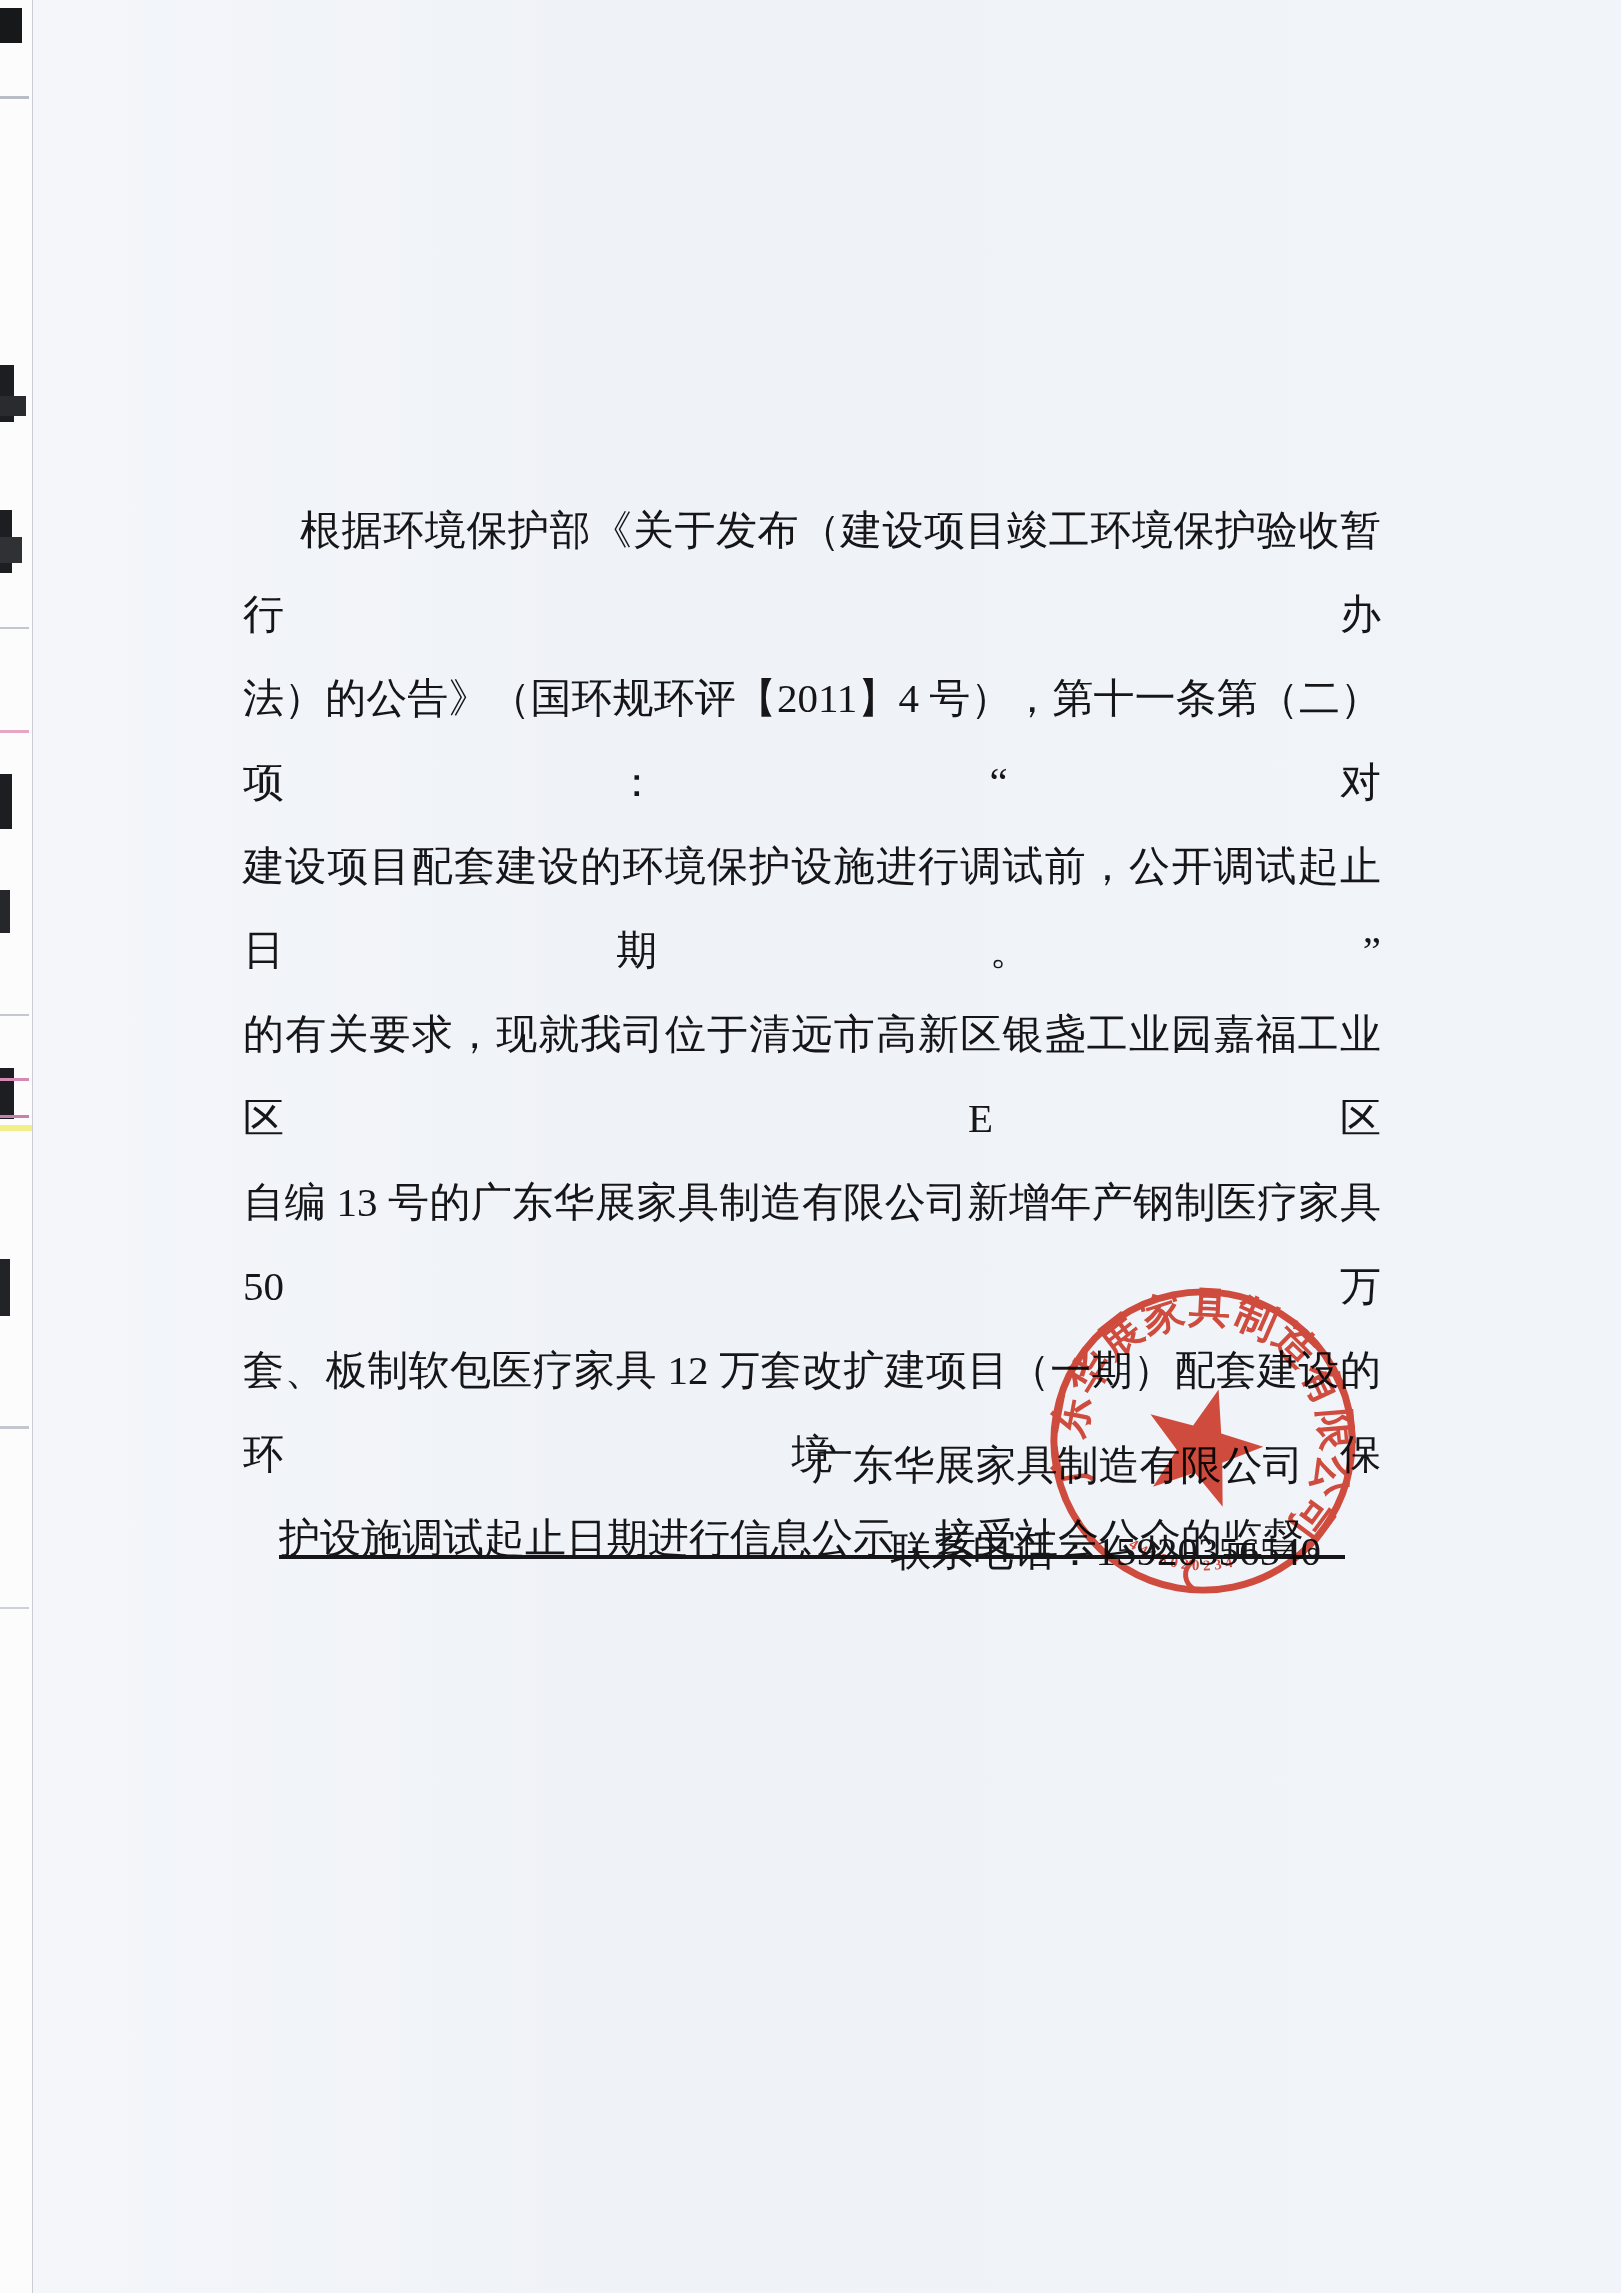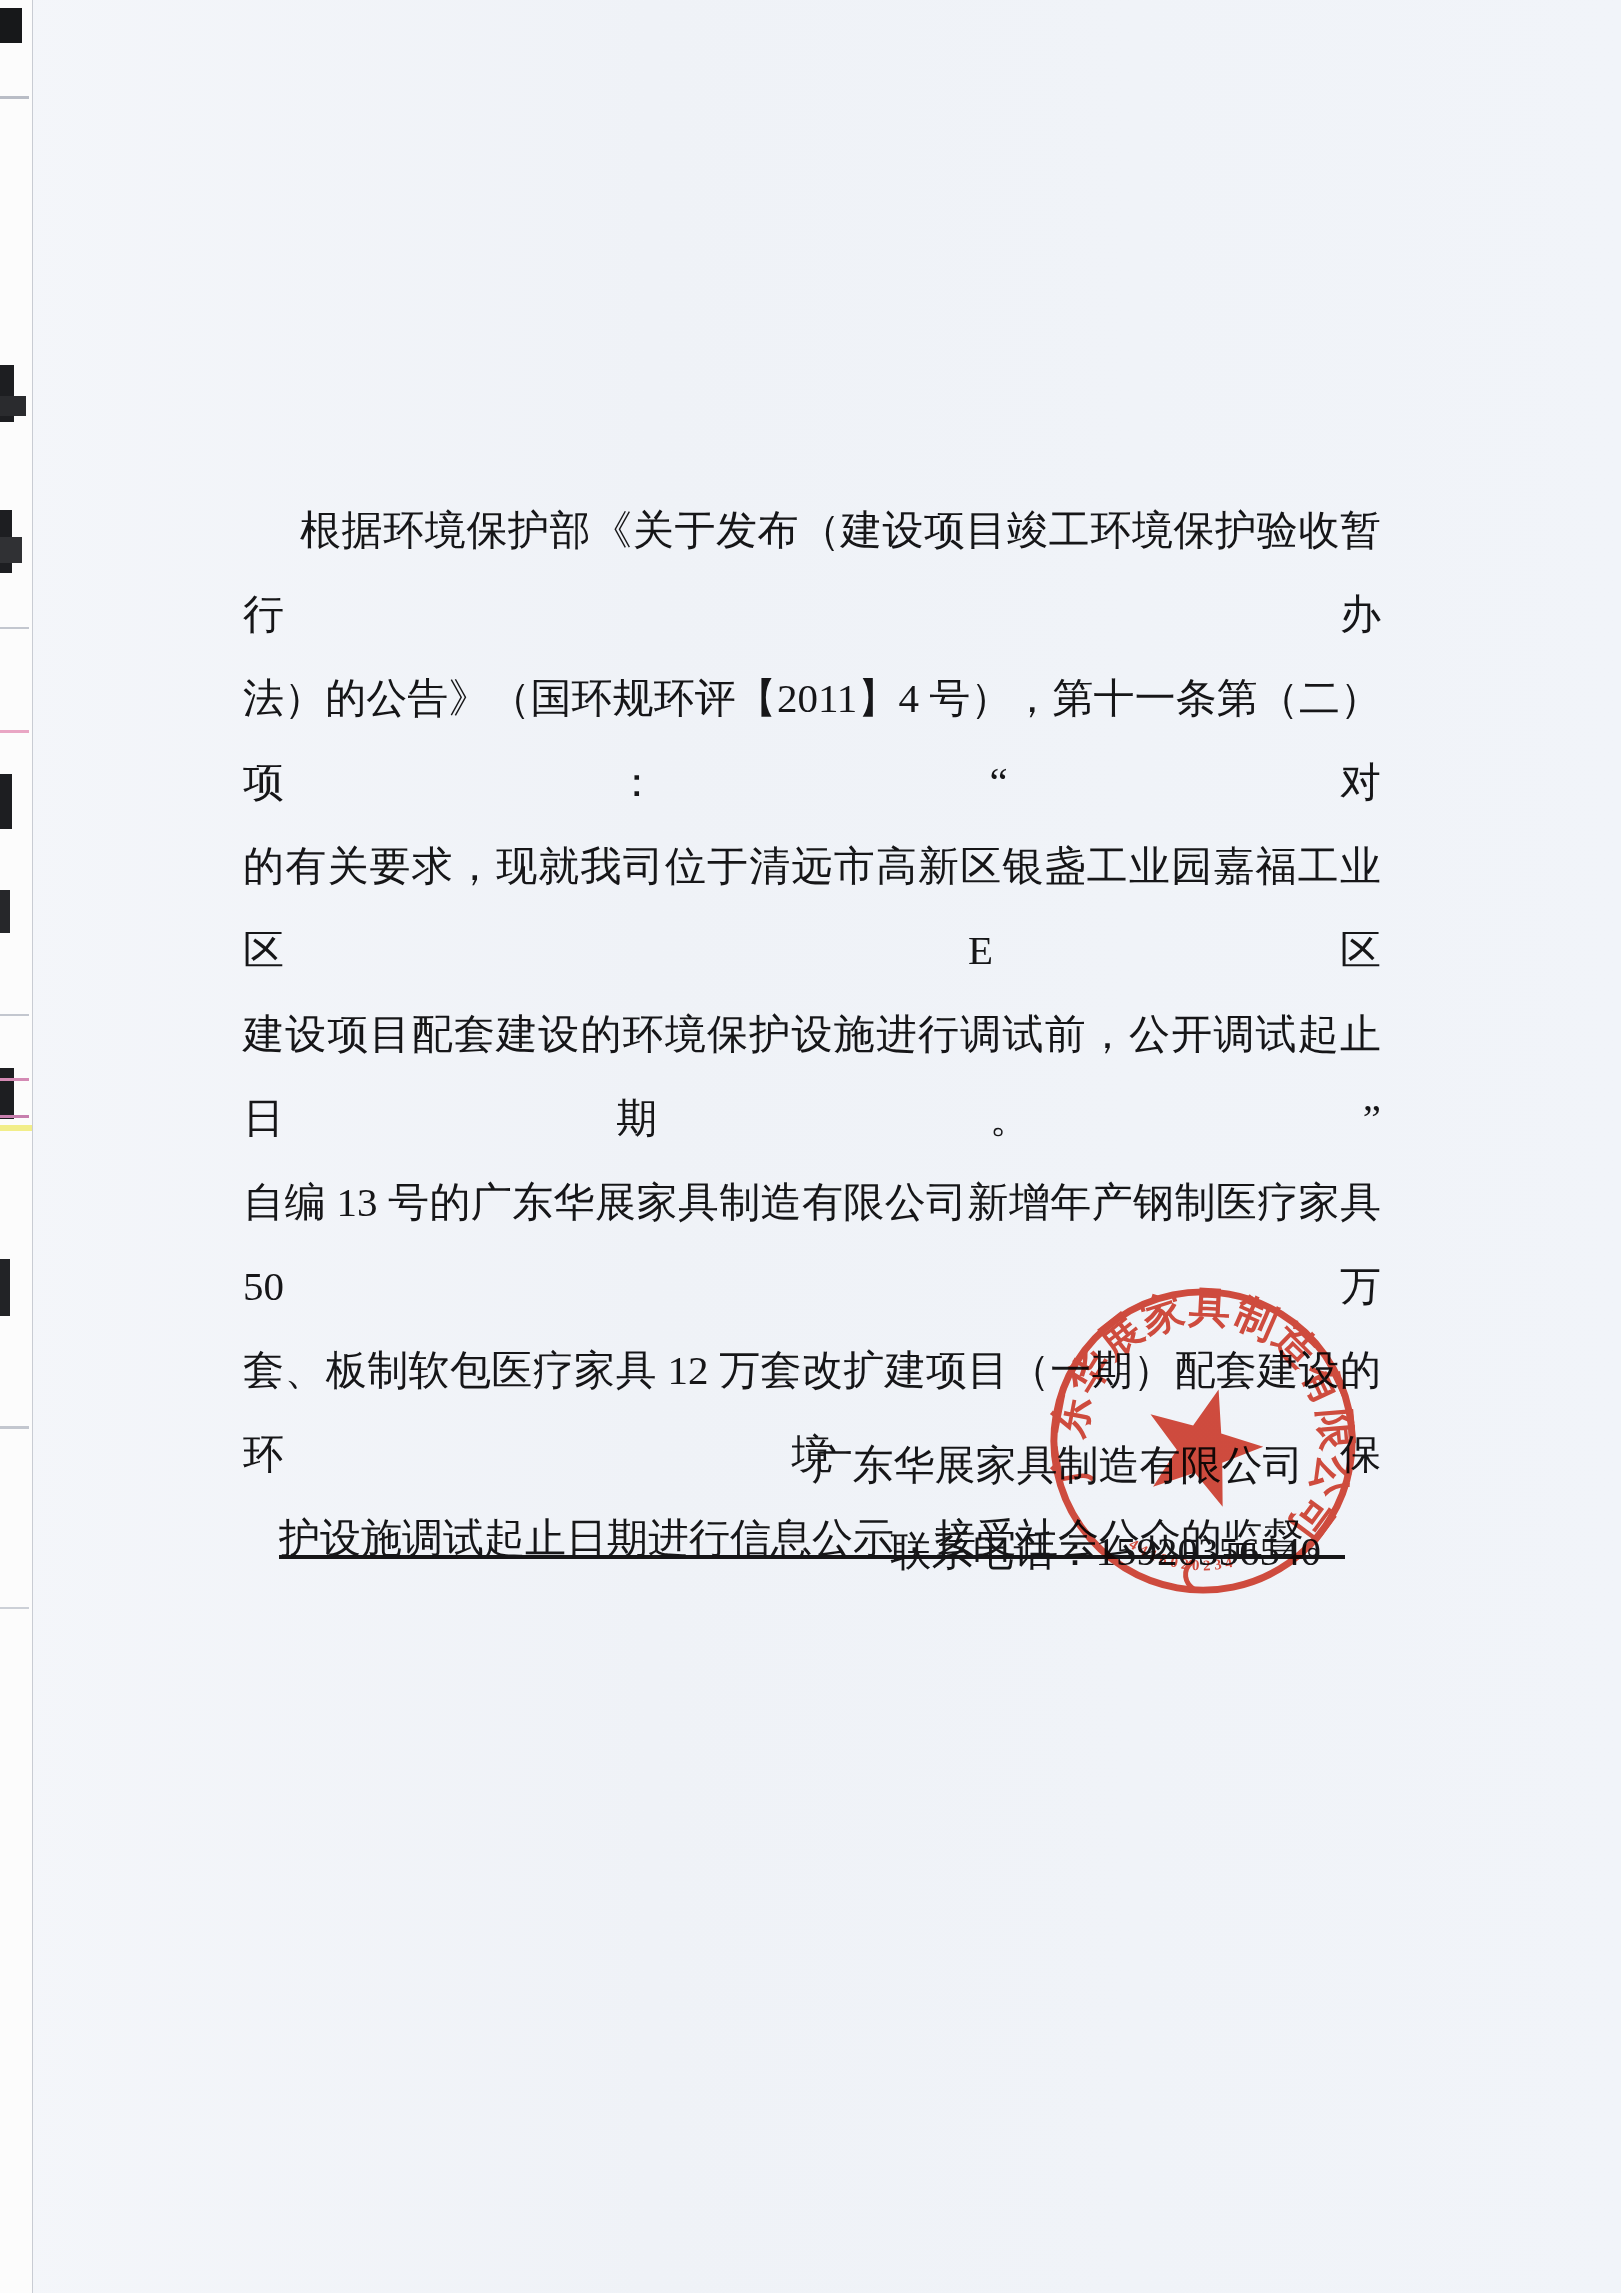--- a/index.html
+++ b/index.html
@@ -76,22 +76,22 @@
     <div class="artifact" style="left:0;top:1125px;width:32px;height:5.9px;background:#f2ee8a;"></div>
     <div class="artifact" style="left:0;top:1259px;width:9.8px;height:57px;background:#222326;"></div>
     <div class="artifact" style="left:0;top:1426px;width:29px;height:2.9px;background:#c3c7cf;"></div>
     <div class="artifact" style="left:0;top:1607px;width:29px;height:2px;background:#ccd0d7;"></div>
   </div>
 
 
   <div class="body-block">
     <div class="b-just ind-1">根据环境保护部《关于发布（建设项目竣工环境保护验收暂行办</div>
     <div class="b-just">法）的公告》（国环规环评【2011】4 号），第十一条第（二）项：“对</div>
+    <div class="b-just">建设项目配套建设的环境保护设施进行调试前，公开调试起止日期。”</div>
     <div class="b-just">的有关要求，现就我司位于清远市高新区银盏工业园嘉福工业区 E 区</div>
-    <div class="b-just">建设项目配套建设的环境保护设施进行调试前，公开调试起止日期。”</div>
     <div class="b-just">自编 13 号的广东华展家具制造有限公司新增年产钢制医疗家具 50 万</div>
     <div class="b-just">套、板制软包医疗家具 12 万套改扩建项目（一期）配套建设的环境保</div>
     <div class="b-plain">护设施调试起止日期进行信息公示，接受社会公众的监督。</div>
   </div>
 
   <div class="sig-block">
     <div class="sig-company">广东华展家具制造有限公司</div>
     <div class="sig-phone">联系电话：15920356540</div>
   </div>
 

